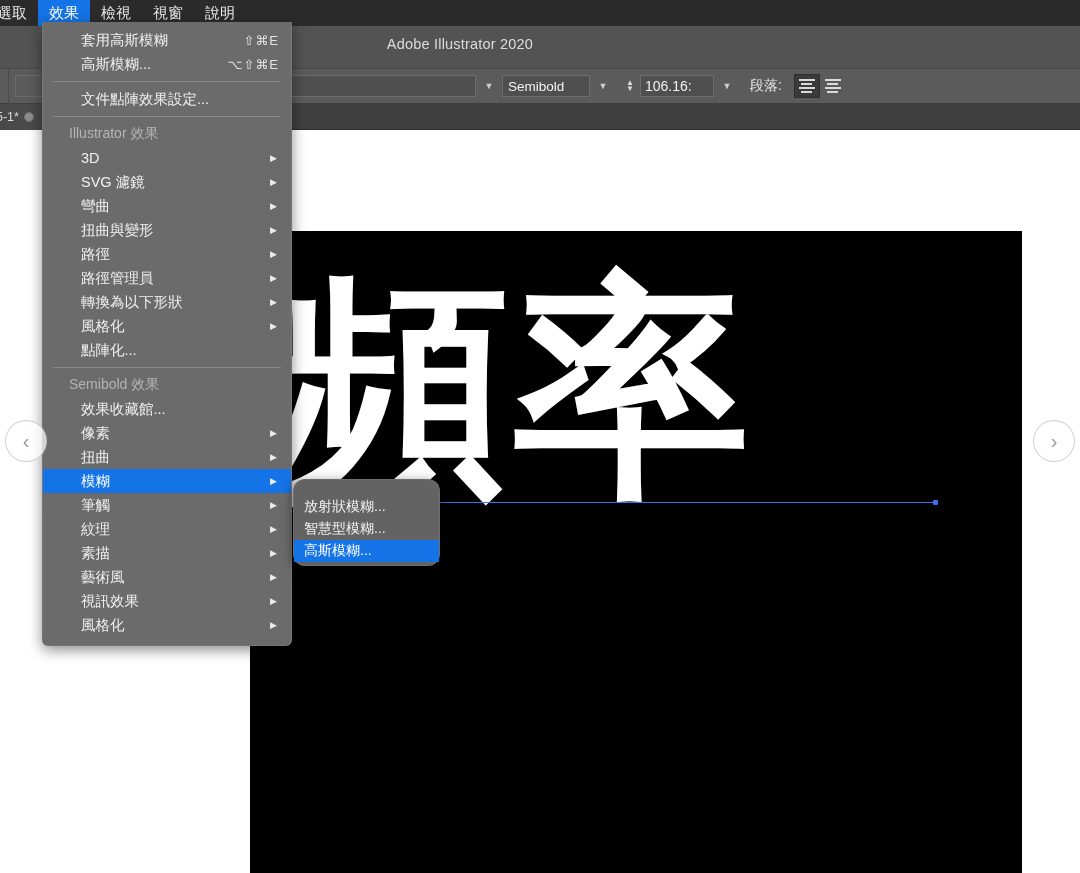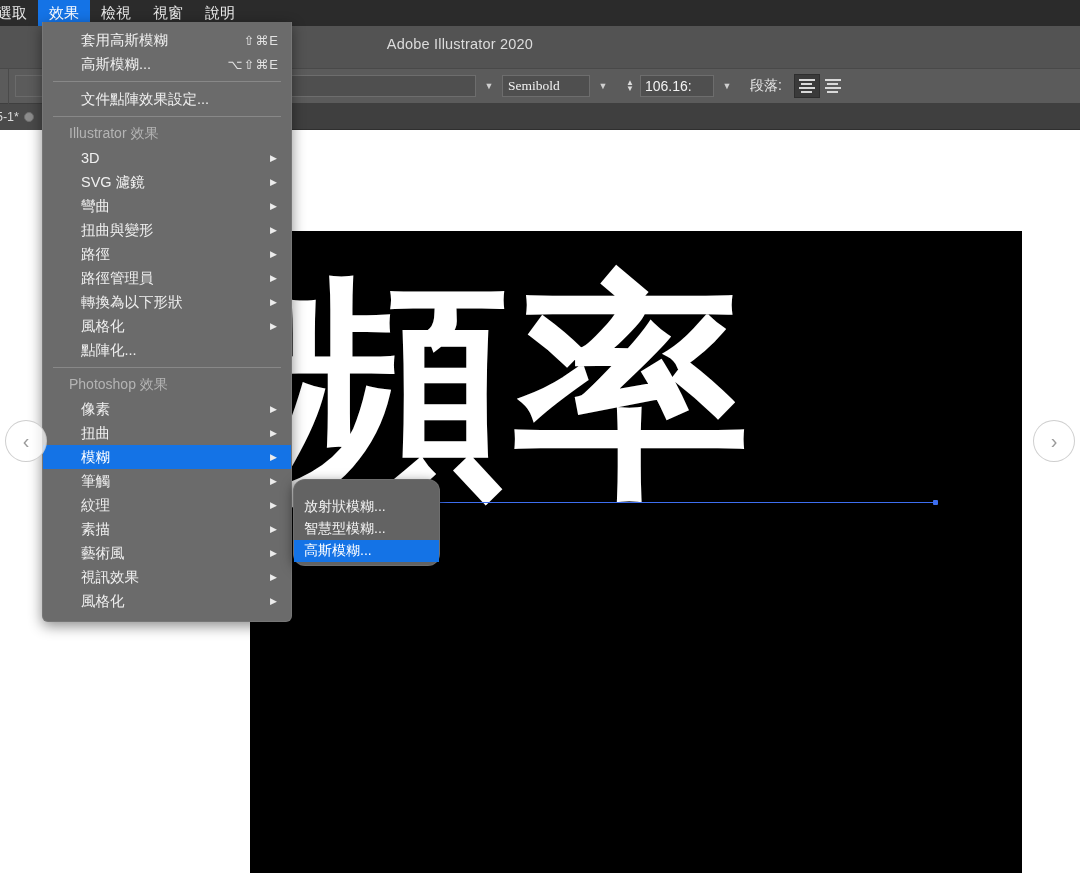--- a/index.html
+++ b/index.html
@@ -50,21 +50,21 @@
                 display:flex; align-items:center; padding:0 3px; }
   .mag { font-size:11px; color:#d8d8d8; margin:0 2px 0 2px; }
   .mag .chev { font-size:8px; margin-left:1px; }
   .font-name { font-size:14px; color:#f0f0f0; margin-left:6px; }
 
   .chev-btn { width:26px; height:22px; display:flex; align-items:center; justify-content:center;
               color:#cfcfcf; font-size:9px; }
 
   .style-field { height:22px; width:88px; background:#4f4f4f; border:1px solid #6d6d6d;
                  display:flex; align-items:center; padding:0 5px; }
-  .style-name { font-size:13.5px; color:#f2f2f2;font-family:Liberation Serif, serif; }
+  .style-name { font-size:13.5px; color:#f2f2f2; }
 
   .stepper { width:12px; display:flex; flex-direction:column; align-items:center;
              justify-content:center; color:#dcdcdc; line-height:6px; font-size:8px; margin:0 4px 0 8px; }
 
   .size-field { height:22px; width:74px; background:#4f4f4f; border:1px solid #6d6d6d;
                 display:flex; align-items:center; padding:0 4px; }
   .size-val { font-size:14px; color:#f2f2f2; white-space:nowrap; overflow:hidden; }
 
   .align-group { display:flex; align-items:center; margin-left:6px; }
   .align-btn { width:26px; height:24px; display:flex; flex-direction:column;
@@ -270,22 +270,25 @@
     <div class="mrow">
       <span>風格化</span>
       <span class="tri">▶</span>
       </div>
     <div class="mrow">
       <span>點陣化...</span>
       </div>
 
     <div class="msep"></div>
 
-    <div class="mrow sect">Photoshop 效果</div>
-
+    <div class="mrow sect">Semibold 效果</div>
+
+    <div class="mrow">
+      <span>效果收藏館...</span>
+      </div>
     <div class="mrow">
       <span>像素</span>
       <span class="tri">▶</span>
       </div>
     <div class="mrow">
       <span>扭曲</span>
       <span class="tri">▶</span>
       </div>
     <div class="mrow hl">
       <span>模糊</span>

